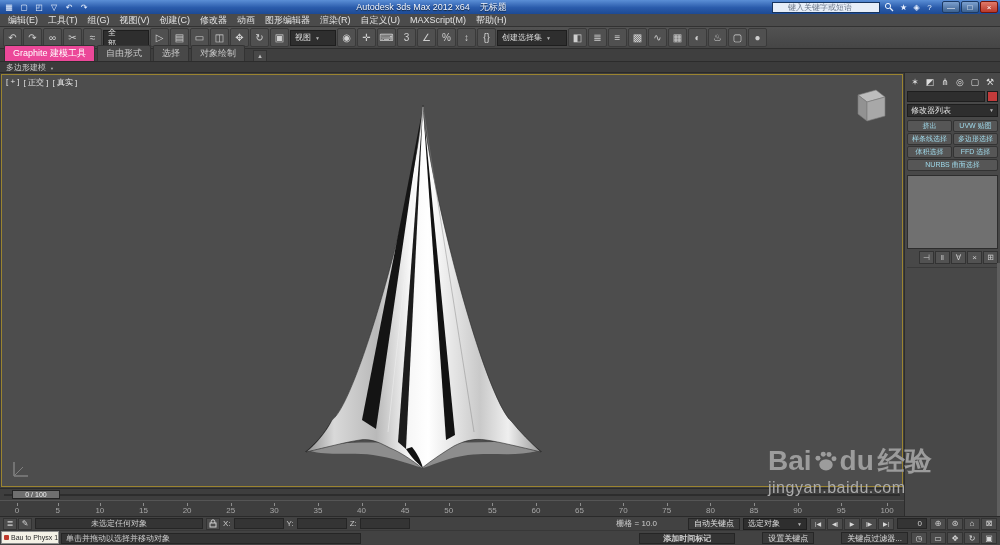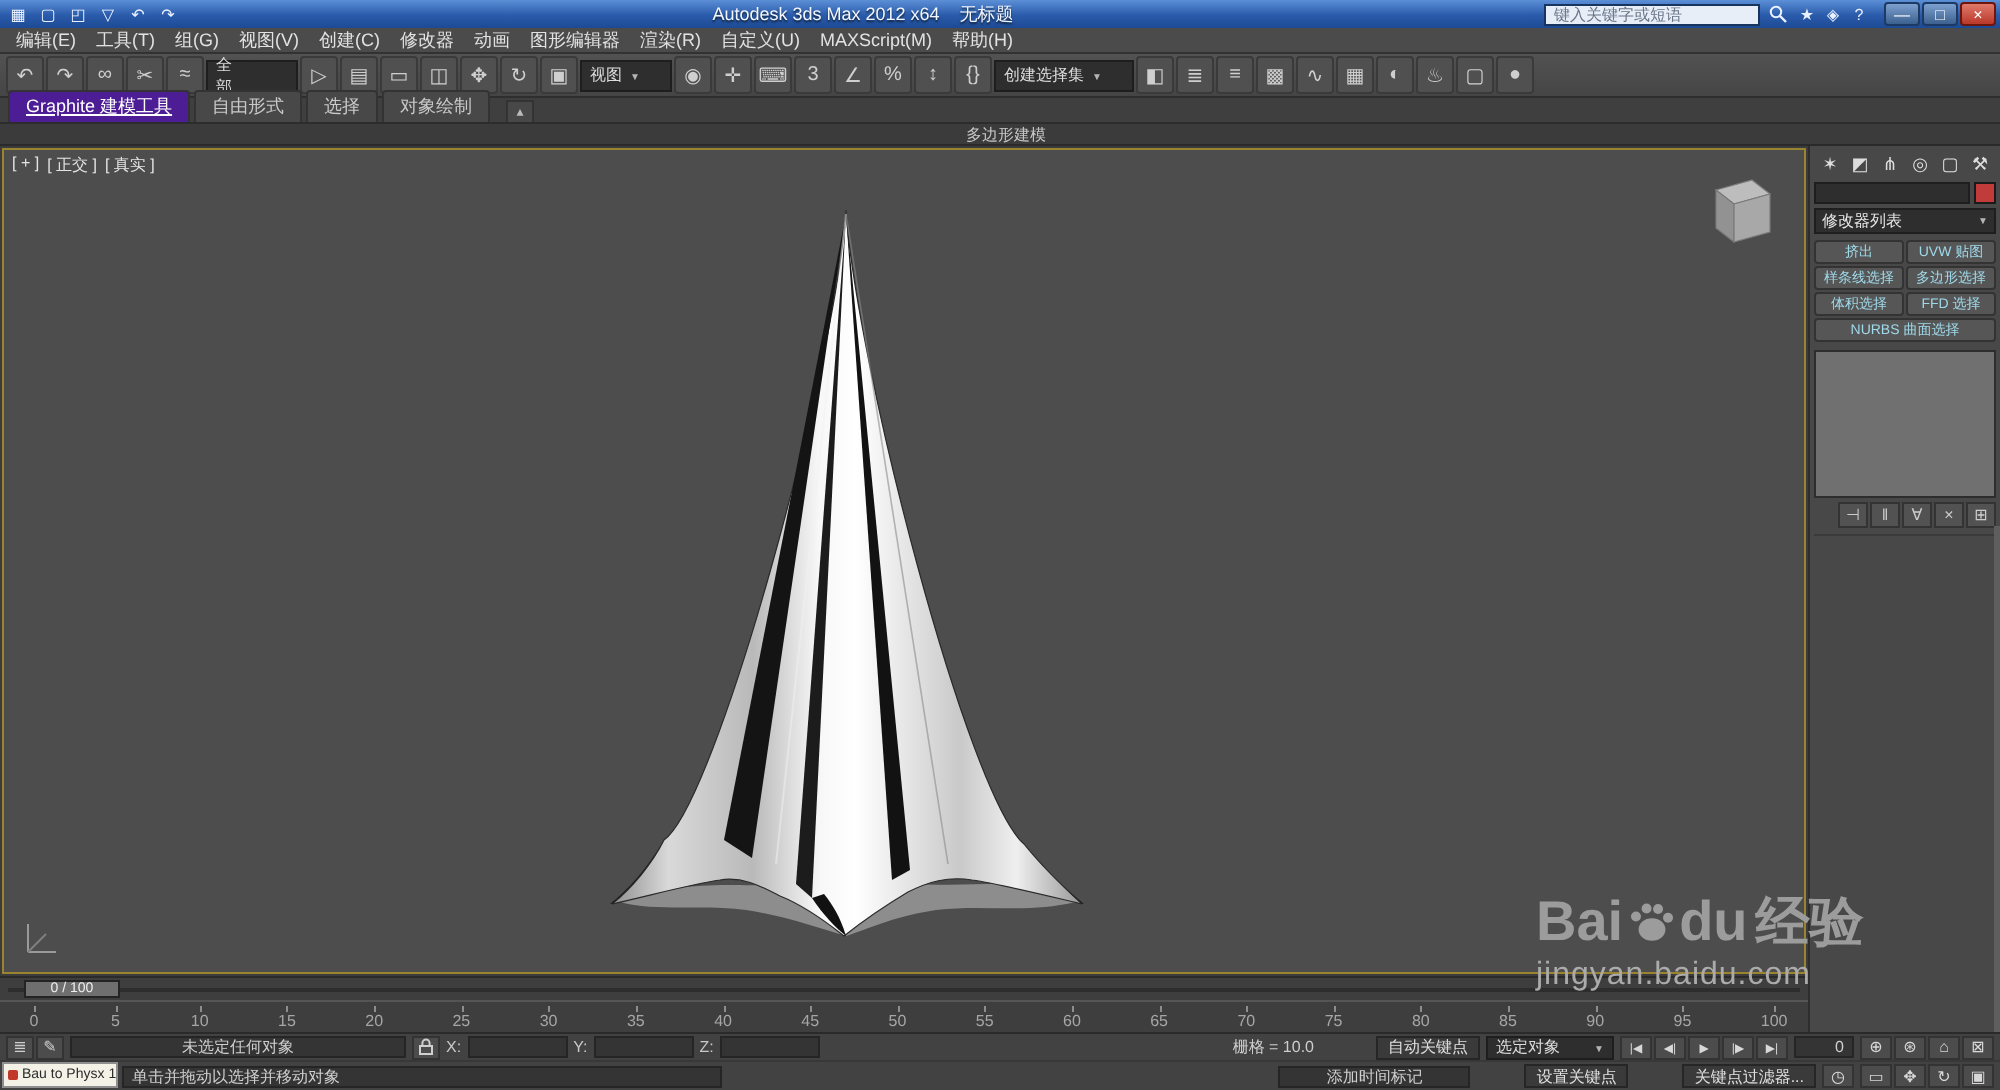--- a/index.html
+++ b/index.html
@@ -11,21 +11,21 @@
   
   .titlebar { height:14px; background:linear-gradient(#5b8fd6,#2a5bab 55%,#1d4a94);
               display:flex; align-items:center; padding:0 2px; color:#fff; }
   .qat { display:flex; gap:1px; }
   .qat-btn { width:14px; height:12px; display:flex; align-items:center; justify-content:center;
              font-size:8px; color:#eaf2ff; }
   .title-text { flex:1; text-align:center; font-size:9px; color:#f2f6ff; text-shadow:0 1px 1px #123; white-space:nowrap; overflow:hidden;}
   .title-text .doc { margin-left:10px; }
   .infocenter { display:flex; align-items:center; gap:2px; }
   .search-input { width:108px; height:11px; background:#e7eef8; border:1px solid #17355f;
-                  font-size:8px; color:#444; padding:0 4px; }
+                  font-size:8px; color:#444; padding:0 15px; }
   .search-input::placeholder { color:#6a7688; }
   .ic-btn { width:13px; height:12px; display:flex; align-items:center; justify-content:center; color:#eaf2ff; font-size:8px; }
   .winbtns { display:flex; margin-left:4px; gap:1px; }
   .winbtn { width:18px; height:12px; display:flex; align-items:center; justify-content:center;
             font-size:8px; color:#fff; background:linear-gradient(#7ca0cf,#3c618f);
             border:1px solid #1c3least; border:1px solid #1c3a64; border-radius:2px; }
   .winbtns .winbtn:last-child { background:linear-gradient(#e07a6a,#b9382a); border-color:#6e150c; }
 
   
   .menubar { height:13px; background:#4b4b4b; border-bottom:1px solid #323232;
@@ -40,25 +40,25 @@
   .tool-dd { height:16px; background:#2e2e2e; border:1px solid #1e1e1e; color:#ddd; font-size:8px;
              display:flex; align-items:center; padding:0 4px; flex:none; }
   .dd-arrow::after { content:"▼"; font-size:5px; color:#b5b5b5; margin-left:4px; }
   .dd-filter { width:46px;gap:36px; } .dd-coord { width:46px; } .dd-sets { width:70px; }
 
   
   .ribbon-tabs { height:13px; background:#3f3f3f; border-bottom:1px solid #2c2c2c;
                  display:flex; align-items:flex-end; padding:0 0 0 4px; gap:2px; }
   .ribbon-tab { padding:1px 8px 1px 8px; font-size:9px; color:#c9c9c9; background:#484848;
                 border:1px solid #333; border-bottom:none; border-radius:2px 2px 0 0; white-space:nowrap; }
-  .ribbon-tab:first-child { background:#4c1d95; color:#fff;text-decoration:underline; }
+  .ribbon-tab:first-child { background:#ec4899; color:#fff; }
   .ribbon-collapse { margin-left:6px; width:14px; height:11px; display:flex; align-items:center; justify-content:center;
                      color:#bbb; font-size:7px; background:#484848; border:1px solid #333; border-bottom:none; }
   .ribbon-panelrow { height:11px; background:#3b3b3b; border-bottom:1px solid #2a2a2a;
-                     display:flex; align-items:center; padding-left:6px; color:#c6c6c6; font-size:8px;flex-direction:column; }
+                     display:flex; align-items:center; padding-left:6px; color:#c6c6c6; font-size:8px; }
   .ribbon-panelrow .dd-arrow::after { font-size:4px; }
 
   
   .main { display:flex; height:443px; }
   .left-col { flex:1; min-width:0; display:flex; flex-direction:column; background:#3c3c3c; }
   .viewport { flex:1; position:relative; margin:1px; background:#4d4d4d; border:1px solid #9b8430; overflow:hidden; }
   .vp-label { position:absolute; top:2px; left:4px; display:flex; gap:4px; font-size:8px; color:#e4e4e4; z-index:3; }
   .vp-label span { white-space:nowrap; }
   .viewcube { position:absolute; right:14px; top:12px; width:40px; height:40px; opacity:.95; z-index:2; }
   .cone { position:absolute; left:296px; top:26px; width:250px; height:382px; z-index:1; }
@@ -100,21 +100,21 @@
   
   .status1, .status2 { background:#424242; display:flex; align-items:center; gap:3px; padding:0 3px; }
   .status1 { height:14px; border-top:1px solid #2a2a2a; }
   .status2 { height:15px; border-top:1px solid #383838; }
   .sunken { background:#343434; border:1px solid #252525; color:#cfcfcf; height:11px;
             display:flex; align-items:center; padding:0 4px; font-size:8px; white-space:nowrap; overflow:hidden; }
   .sel-text { width:168px; justify-content:center; }
   .coord-label { color:#c9c9c9; font-size:8px; }
   .coord-field { width:50px; }
   .prompt-text { width:300px; margin-left:58px; }
-  .timetag { width:96px; justify-content:center; }
+  .timetag { width:96px; justify-content:center;font-weight:bold; }
   .spacer { flex:1; }
   .dark-btn { background:#3a3a3a; border:1px solid #262626; color:#e0e0e0; height:12px; font-size:8px;
               padding:0 5px; display:flex; align-items:center; white-space:nowrap; flex:none;margin-left:24px; }
   .s-icons { display:flex; gap:1px; }
   .s-icon { width:14px; height:12px; background:#4c4c4c; border:1px solid #333; color:#cfcfcf;
             font-size:8px; display:flex; align-items:center; justify-content:center; }
   .lock-btn { width:14px; height:12px; background:#4c4c4c; border:1px solid #333;
               display:flex; align-items:center; justify-content:center; }
   .sel-dd { width:64px; height:12px; justify-content:space-between; }
   .playback { display:flex; gap:1px; }

